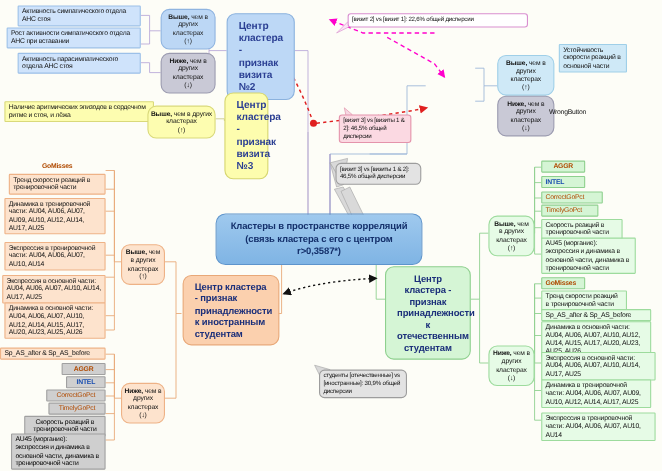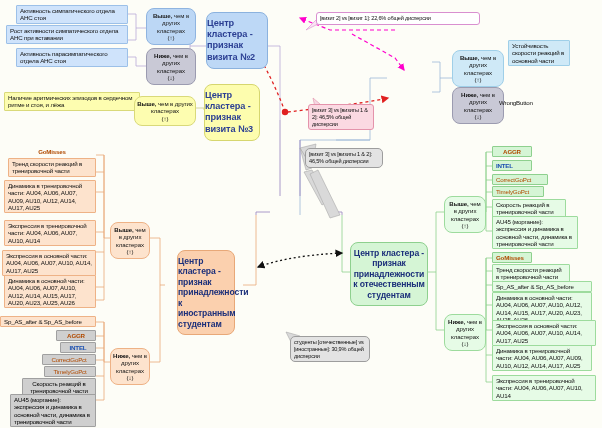--- a/index.html
+++ b/index.html
@@ -42,21 +42,21 @@
   .greenL  {background:#e6fbe6;border:1px solid #9ddb9d;color:#111;}
   .cyan    {background:#cfe9f7;border:1px solid #9fcfe8;color:#111;}
   .pinkcall{background:#fbd9e2;border:1px solid #e493ab;color:#111;}
   .greycall{background:#e3e3e3;border:1px solid #9d9d9d;color:#111;}
   .whitecall{background:#ffffff;border:1px solid #d98fd0;color:#111;}
   .greyleaf{background:#cfcfcf;border:1px solid #9a9a9a;color:#111;}
 
   
   .center-node{
     font-size:9.5px;font-weight:700;color:#2c3f8f;
-    border-radius:9px;padding:5px 0;
+    border-radius:9px;padding:5px 10px;
   }
   .root{
     background:linear-gradient(#9fc9ee,#7fb4e4);
     border:1px solid #5d94cc;
     border-radius:9px;
     color:#14306b;font-weight:700;font-size:8.6px;
     text-align:center;padding:5px 8px;
     line-height:1.35;
   }
   .visit{
@@ -191,20 +191,24 @@
       <polygon points="286,332 300,336 294,348"></polygon>
     </g>
     <g fill="#f7d7e3" stroke="#e08fa8" stroke-width="0.6">
       <polygon points="313,98 320,104 316,112"></polygon>
     </g>
     <g fill="#fbe3f4" stroke="#d98fd0" stroke-width="0.6">
       <polygon points="316,20 326,20 306,30"></polygon>
     </g>
   </svg>
 
+  <div class="root node" style="left:196px;top:194px;width:188px;">
+    <div>Кластеры в пространстве корреляций</div>
+    <div>(связь кластера с его с центром r&gt;0,3587*)</div>
+  </div>
 
   <div class="chip bluesoft" style="left:16px;top:5px;width:112px;">Активность симпатического отдела АНС стоя</div>
   <div class="chip bluesoft" style="left:6px;top:25px;width:122px;">Рост активности симпатического отдела АНС при вставании</div>
   <div class="chip bluesoft" style="left:16px;top:48px;width:112px;">Активность парасимпатического отдела АНС стоя</div>
 
   <div class="node blue hi-lo" style="left:146px;top:8px;width:50px;">
     <b>Выше,</b><span> чем в других кластерах</span>
     <div>(↑)</div>
   </div>
   <div class="node grey hi-lo" style="left:146px;top:48px;width:50px;">
@@ -212,21 +216,21 @@
     <div>(↓)</div>
   </div>
 
   <div class="node visit v2 center-node" style="left:206px;top:12px;width:62px;">Центр кластера - признак визита №2</div>
 
   <div class="chip yellow" style="left:4px;top:92px;width:136px;">Наличие аритмических эпизодов в сердечном ритме и стоя, и лёжа</div>
   <div class="node yellow hi-lo" style="left:134px;top:96px;width:62px;">
     <b>Выше,</b><span> чем в других кластерах</span>
     <div>(↑)</div>
   </div>
-  <div class="node visit v3 center-node" style="left:204px;top:84px;width:56px;">Центр кластера - признак визита №3</div>
+  <div class="node visit v3 center-node" style="left:204px;top:84px;width:40px;">Центр кластера - признак визита №3</div>
 
 
   <div class="node cyan hi-lo" style="left:452px;top:50px;width:52px;">
     <b>Выше,</b><span> чем в других кластерах</span>
     <div>(↑)</div>
   </div>
   <div class="node grey hi-lo" style="left:452px;top:87px;width:52px;">
     <b>Ниже,</b><span> чем в других кластерах</span>
     <div>(↓)</div>
   </div>
@@ -235,21 +239,21 @@
   <div class="chip greyleaf" style="left:496px;top:98px;width:52px;border:none;background:none;">WrongButton</div>
 
   <div class="arrowbox whitecall" style="left:316px;top:12px;width:164px;">[визит 2] vs [визит 1]: 22,6% общей дисперсии</div>
 
   <div class="arrowbox pinkcall" style="left:308px;top:104px;width:66px;">[визит 3] vs [визиты 1 &amp; 2]: 46,5% общей дисперсии</div>
 
   <div class="arrowbox greycall" style="left:305px;top:148px;width:78px;border-radius:5px;">[визит 3] vs [визиты 1 &amp; 2]: 46,5% общей дисперсии</div>
 
   <div class="arrowbox greycall" style="left:290px;top:336px;width:80px;border-radius:5px;">студенты [отечественные] vs [иностранные]: 30,9% общей дисперсии</div>
 
-  <div class="node visit vo center-node" style="left:177px;top:250px;width:58px;font-size:8.6px;">Центр кластера - признак принадлежности к иностранным студентам</div>
+  <div class="node visit vo center-node" style="left:166px;top:250px;width:88px;font-size:8.6px;">Центр кластера - признак принадлежности к иностранным студентам</div>
 
   <div class="node orangeL hi-lo" style="left:110px;top:222px;width:40px;">
     <b>Выше,</b><span> чем в других кластерах</span>
     <div>(↑)</div>
   </div>
   <div class="node orangeL hi-lo" style="left:110px;top:348px;width:40px;">
     <b>Ниже,</b><span> чем в других кластерах</span>
     <div>(↓)</div>
   </div>
 

